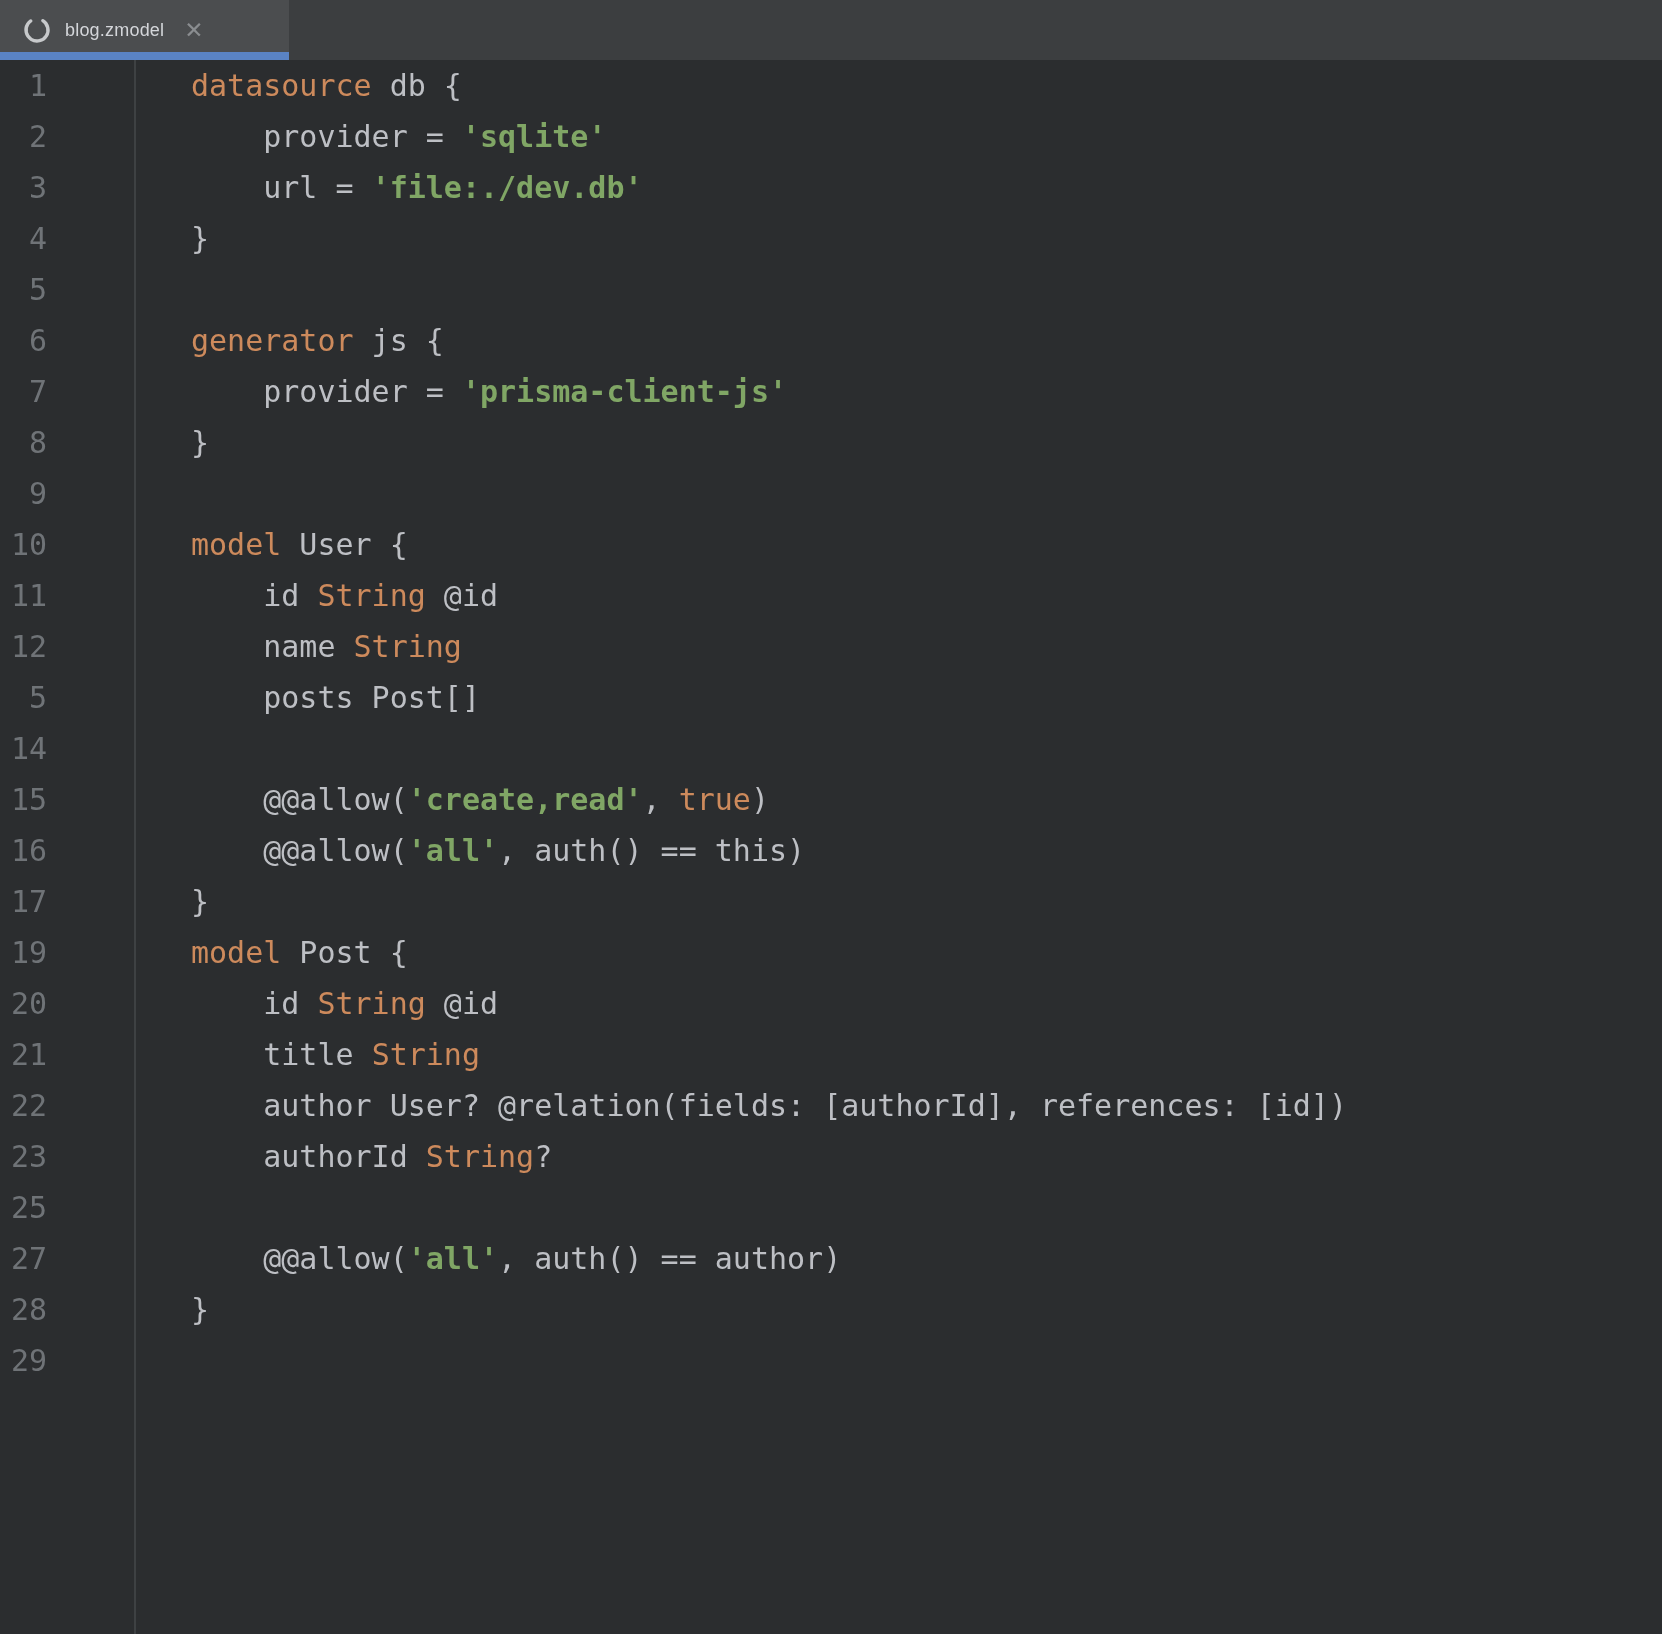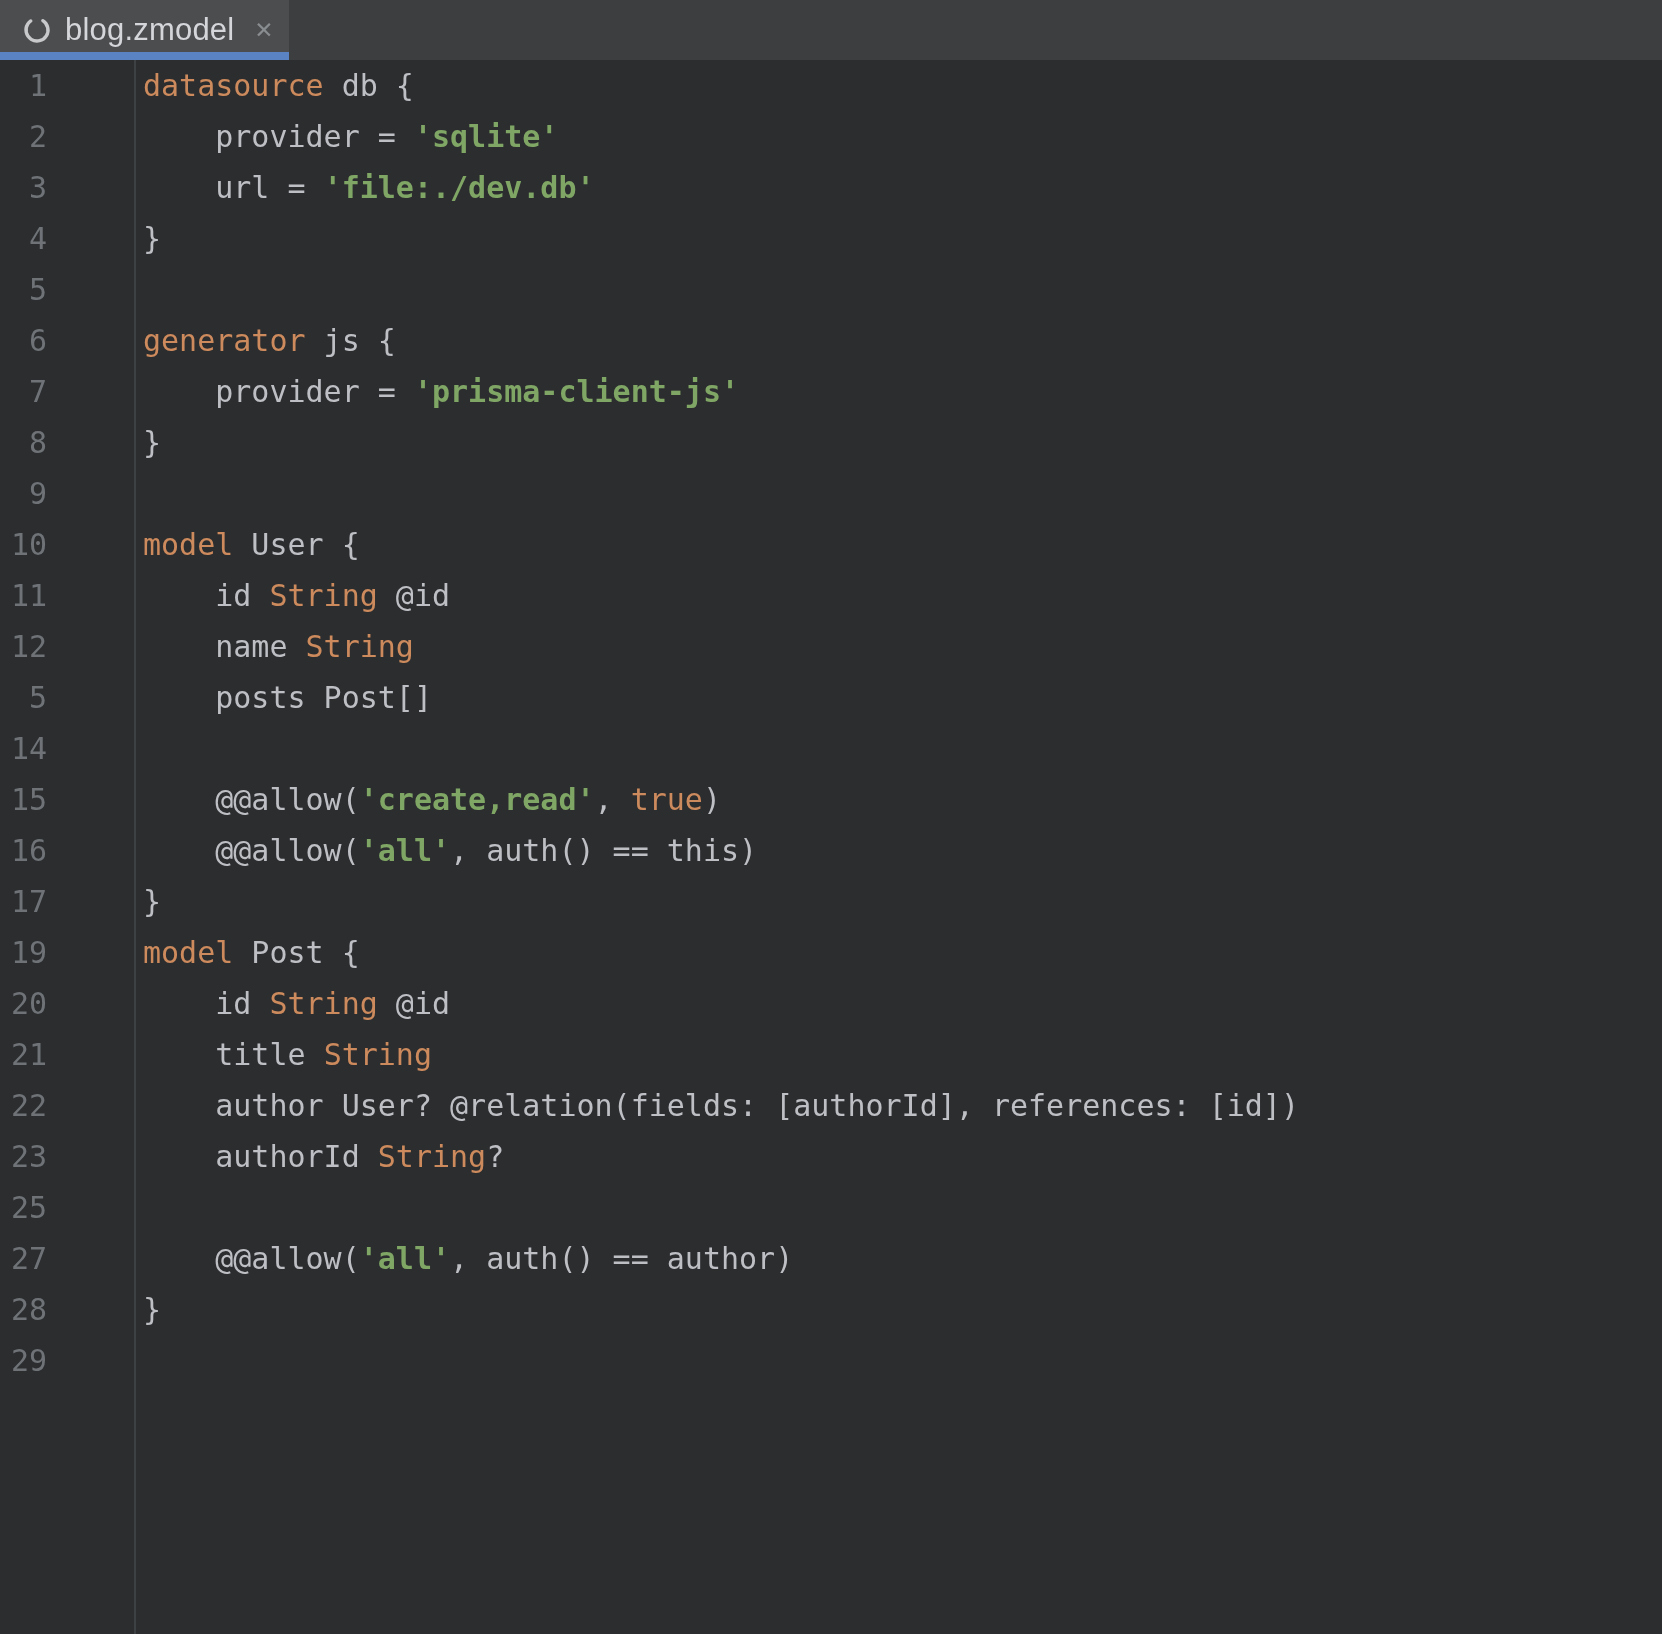--- a/index.html
+++ b/index.html
@@ -44,21 +44,21 @@
     height: 8px;
     background: var(--c-tabUnderline, #5a83c4);
   }
   .tab-icon {
     width: 30px;
     height: 30px;
     margin-right: 13px;
     flex: 0 0 auto;
   }
   .tab-title {
-    font-size: 31px;
+    font-size: 18px;
     color: var(--c-tabTitle, #d4d6da);
     letter-spacing: 0.2px;
     white-space: nowrap;
   }
   .tab-close {
     margin-left: 16px;
     font-size: 23px;
     line-height: 1;
     color: var(--c-tabClose, #8a8d90);
     background: none;
@@ -102,20 +102,21 @@
     user-select: none;
   }
   .gutter-pad {
     flex: 0 0 auto;
     width: 96px; 
   }
   .code {
     flex: 1 1 auto;
     white-space: pre;
     color: var(--c-plain, #bdbfc4);
+    margin-left: 48px;
   }
   .tok-plain   { color: var(--c-plain, #bdbfc4); }
   .tok-keyword { color: var(--c-keyword, #cd8a5c); }
   .tok-string  { color: var(--c-string, #80a665); font-weight: bold; }
 </style>
 </head>
 <body>
 
 <div class="app">
 

